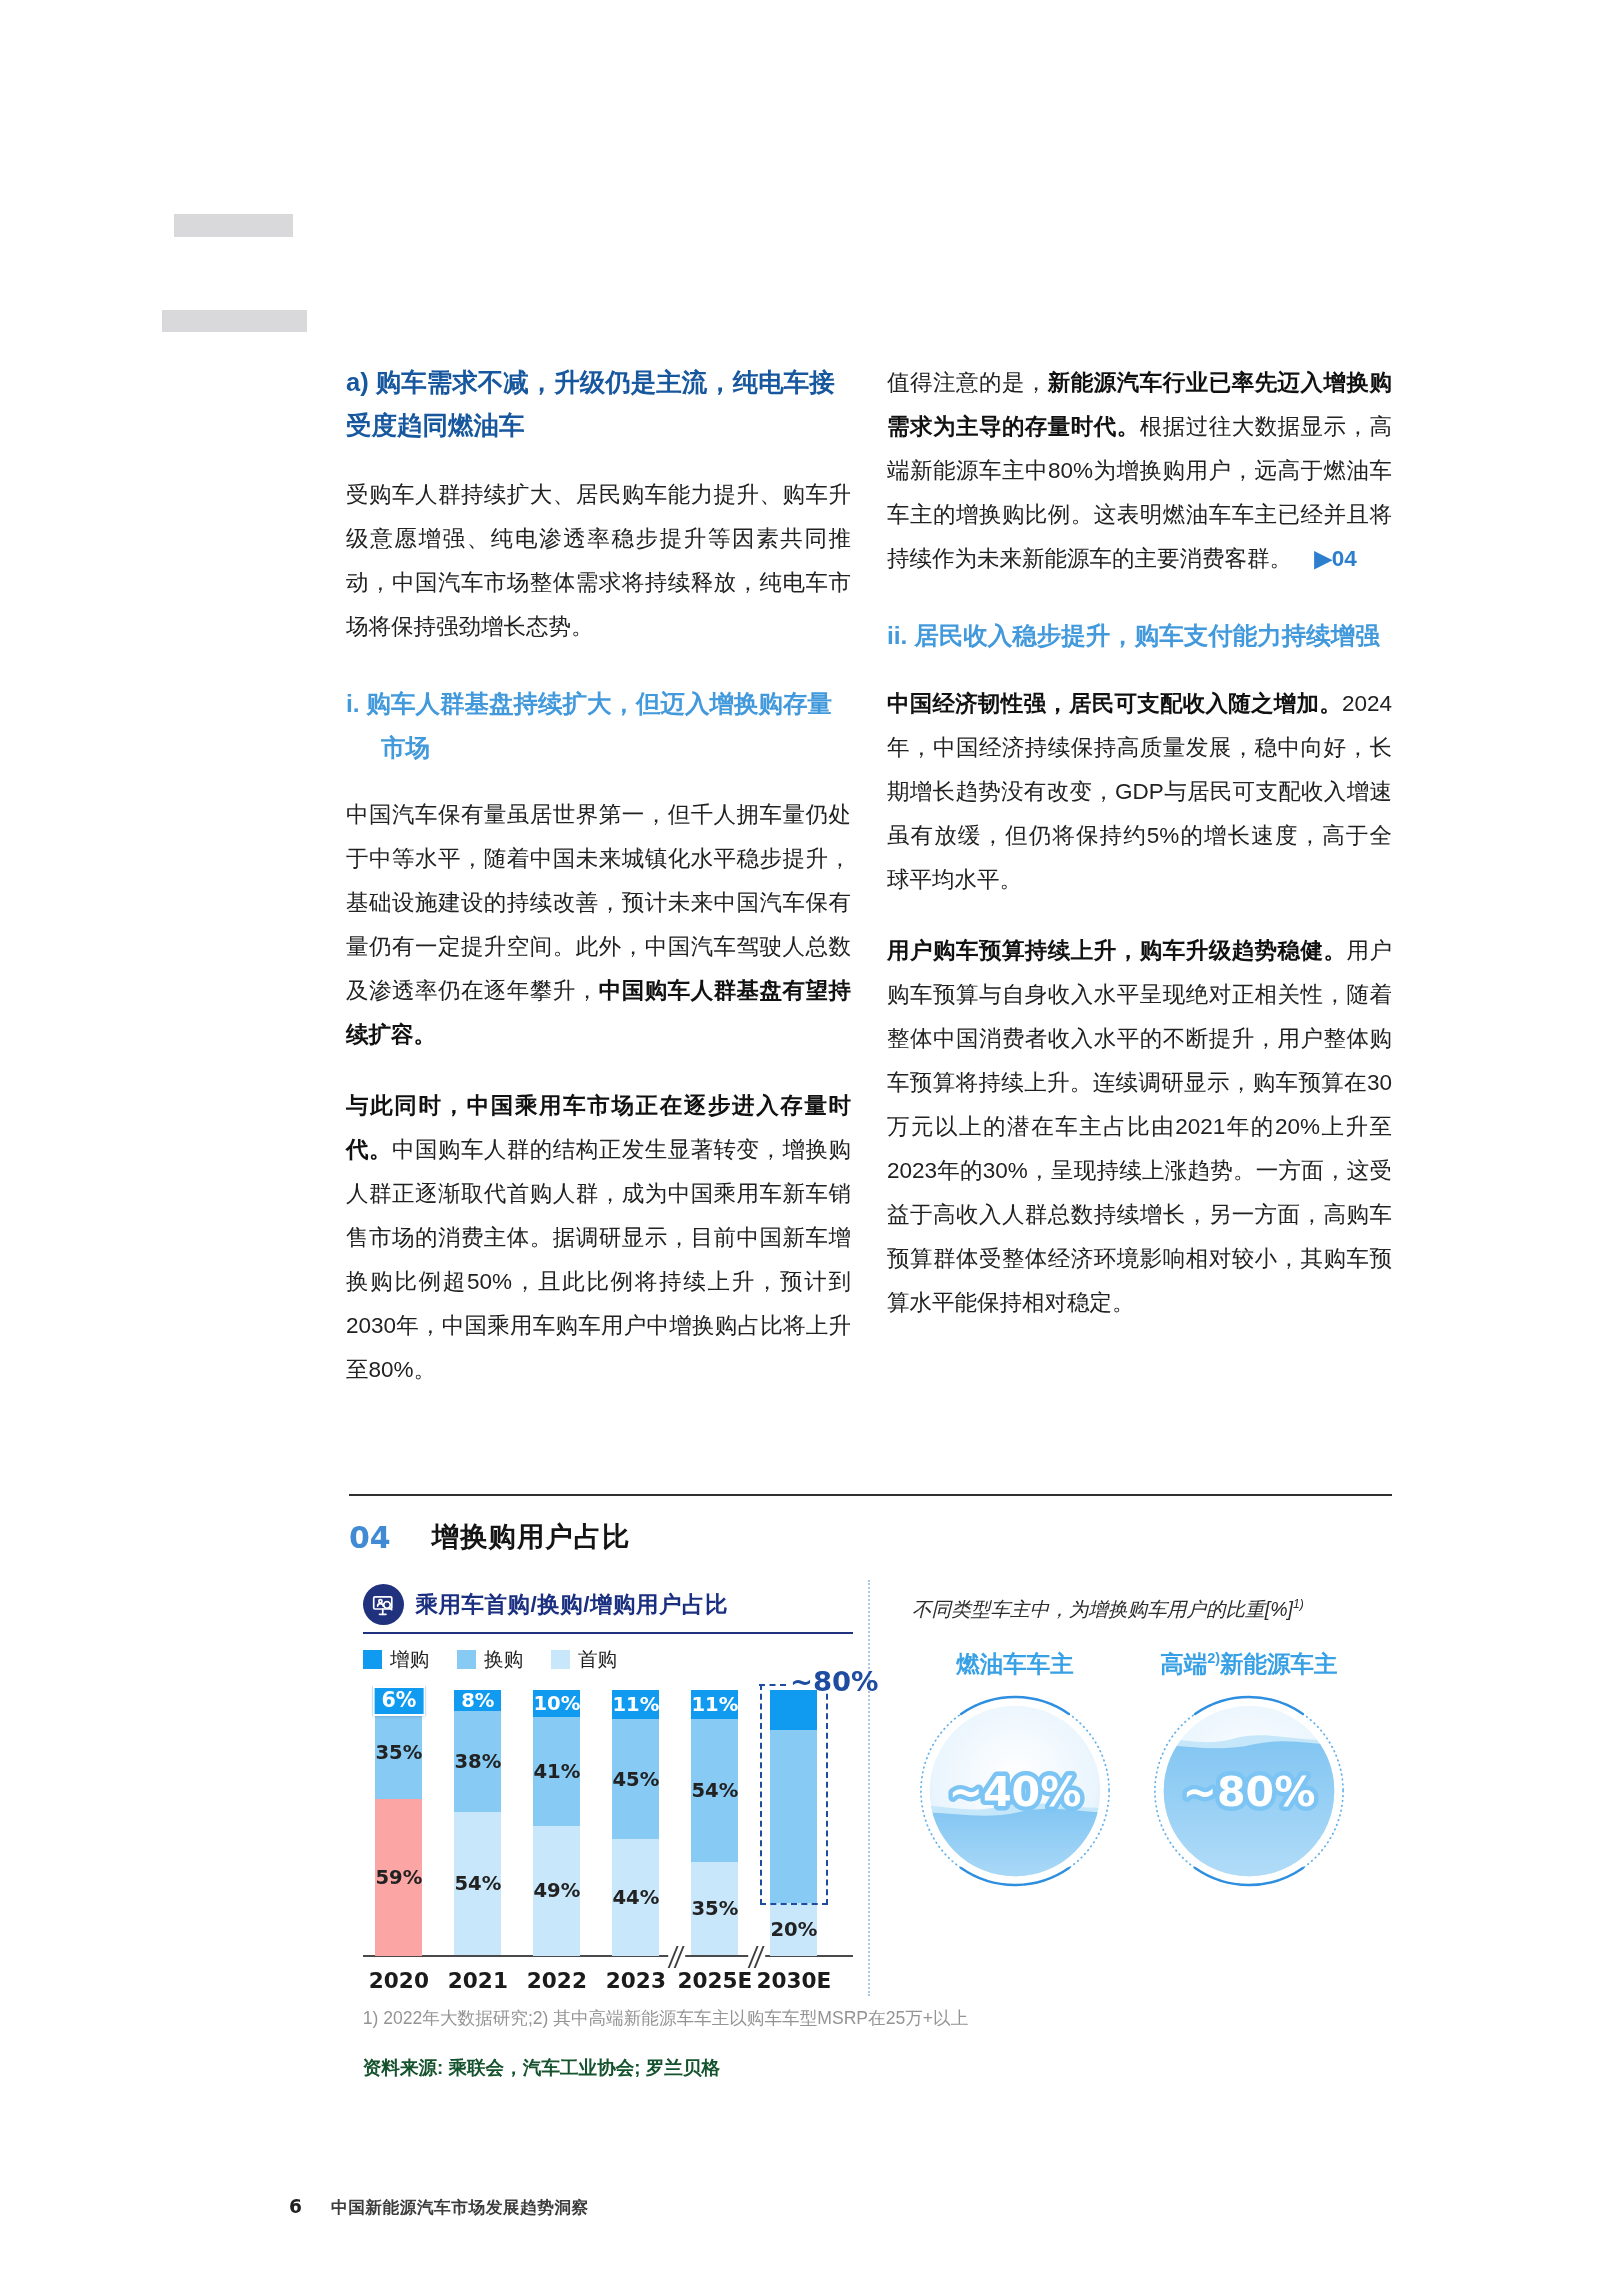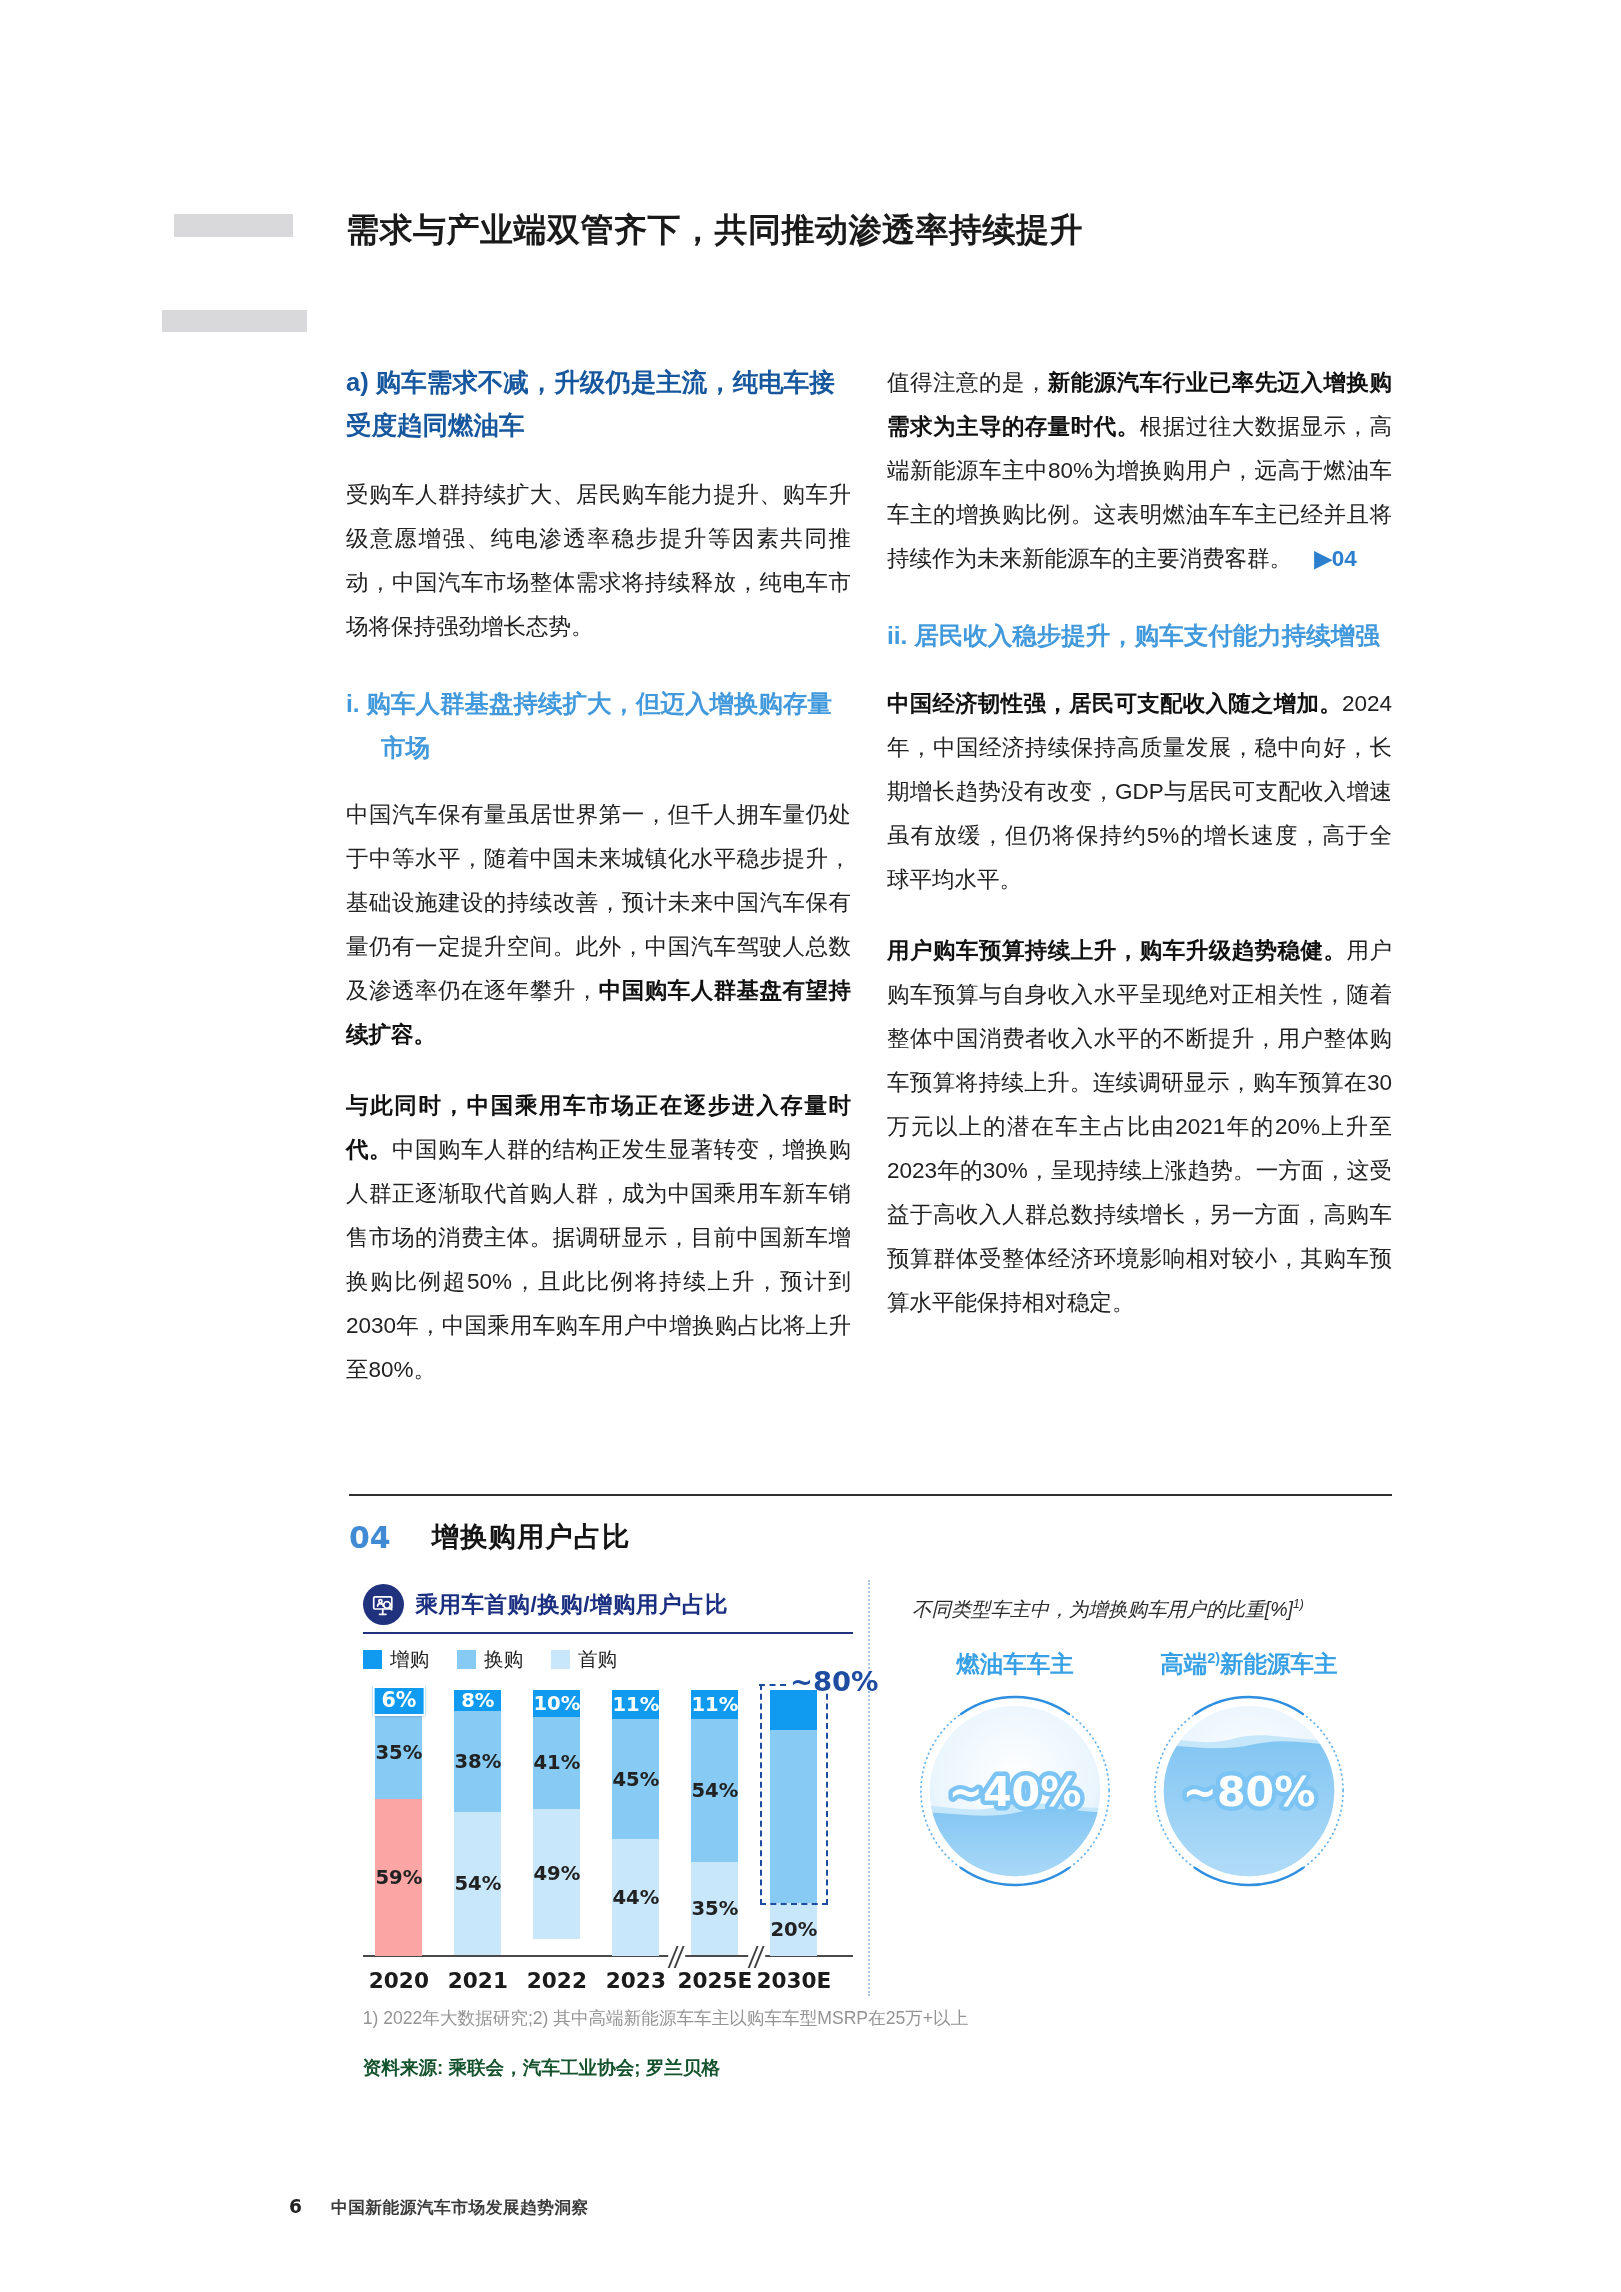--- a/index.html
+++ b/index.html
@@ -115,21 +115,20 @@
   .page-num { font-size:18.6px; font-weight:bold; color:#222; font-family:"DejaVu Sans", sans-serif; }
   .doc-title { font-size:16.7px; font-weight:bold; color:#3c3c3c; letter-spacing:0.5px; }
 </style>
 </head>
 <body>
 
 <div class="page">
   <div class="deco d1"></div>
   <div class="deco d2"></div>
 
-  <h1 class="page-title">需求与产业端双管齐下，共同推动渗透率持续提升</h1>
 
   <div class="col left">
     <h2 class="sec-a">a) 购车需求不减，升级仍是主流，纯电车接受度趋同燃油车</h2>
     <p><span>受购车人群持续扩大、居民购车能力提升、购车升级意愿增强、纯电渗透率稳步提升等因素共同推动，中国汽车市场整体需求将持续释放，纯电车市场将保持强劲增长态势。</span></p>
     <h3 class="sub-heading">i. 购车人群基盘持续扩大，但迈入增换购存量市场</h3>
     <p><span>中国汽车保有量虽居世界第一，但千人拥车量仍处于中等水平，随着中国未来城镇化水平稳步提升，基础设施建设的持续改善，预计未来中国汽车保有量仍有一定提升空间。此外，中国汽车驾驶人总数及渗透率仍在逐年攀升，</span><span class="b">中国购车人群基盘有望持续扩容。</span></p>
     <p><span class="b">与此同时，中国乘用车市场正在逐步进入存量时代。</span><span>中国购车人群的结构正发生显著转变，增换购人群正逐渐取代首购人群，成为中国乘用车新车销售市场的消费主体。据调研显示，目前中国新车增换购比例超50%，且此比例将持续上升，预计到2030年，中国乘用车购车用户中增换购占比将上升至80%。</span></p>
   </div>
 
   <div class="col right">
@@ -200,21 +199,21 @@
                 </div>
                 <div class="seg" style="height: 143px; background: rgb(201, 231, 251);">
                   <span class="seg-label">54%</span>
                 </div>
                 <div class="year">2021</div>
               </div>
               <div class="bar-col">
                 <div class="seg" style="height: 26.6px; background: rgb(16, 155, 240);">
                   <span class="seg-label on-blue">10%</span>
                 </div>
-                <div class="seg" style="height: 92px; background: rgb(135, 203, 245);">
+                <div class="seg" style="height: 109px; background: rgb(135, 203, 245);">
                   <span class="seg-label">41%</span>
                 </div>
                 <div class="seg" style="height: 130px; background: rgb(201, 231, 251);">
                   <span class="seg-label">49%</span>
                 </div>
                 <div class="year">2022</div>
               </div>
               <div class="bar-col">
                 <div class="seg" style="height: 29px; background: rgb(16, 155, 240);">
                   <span class="seg-label on-blue">11%</span>

